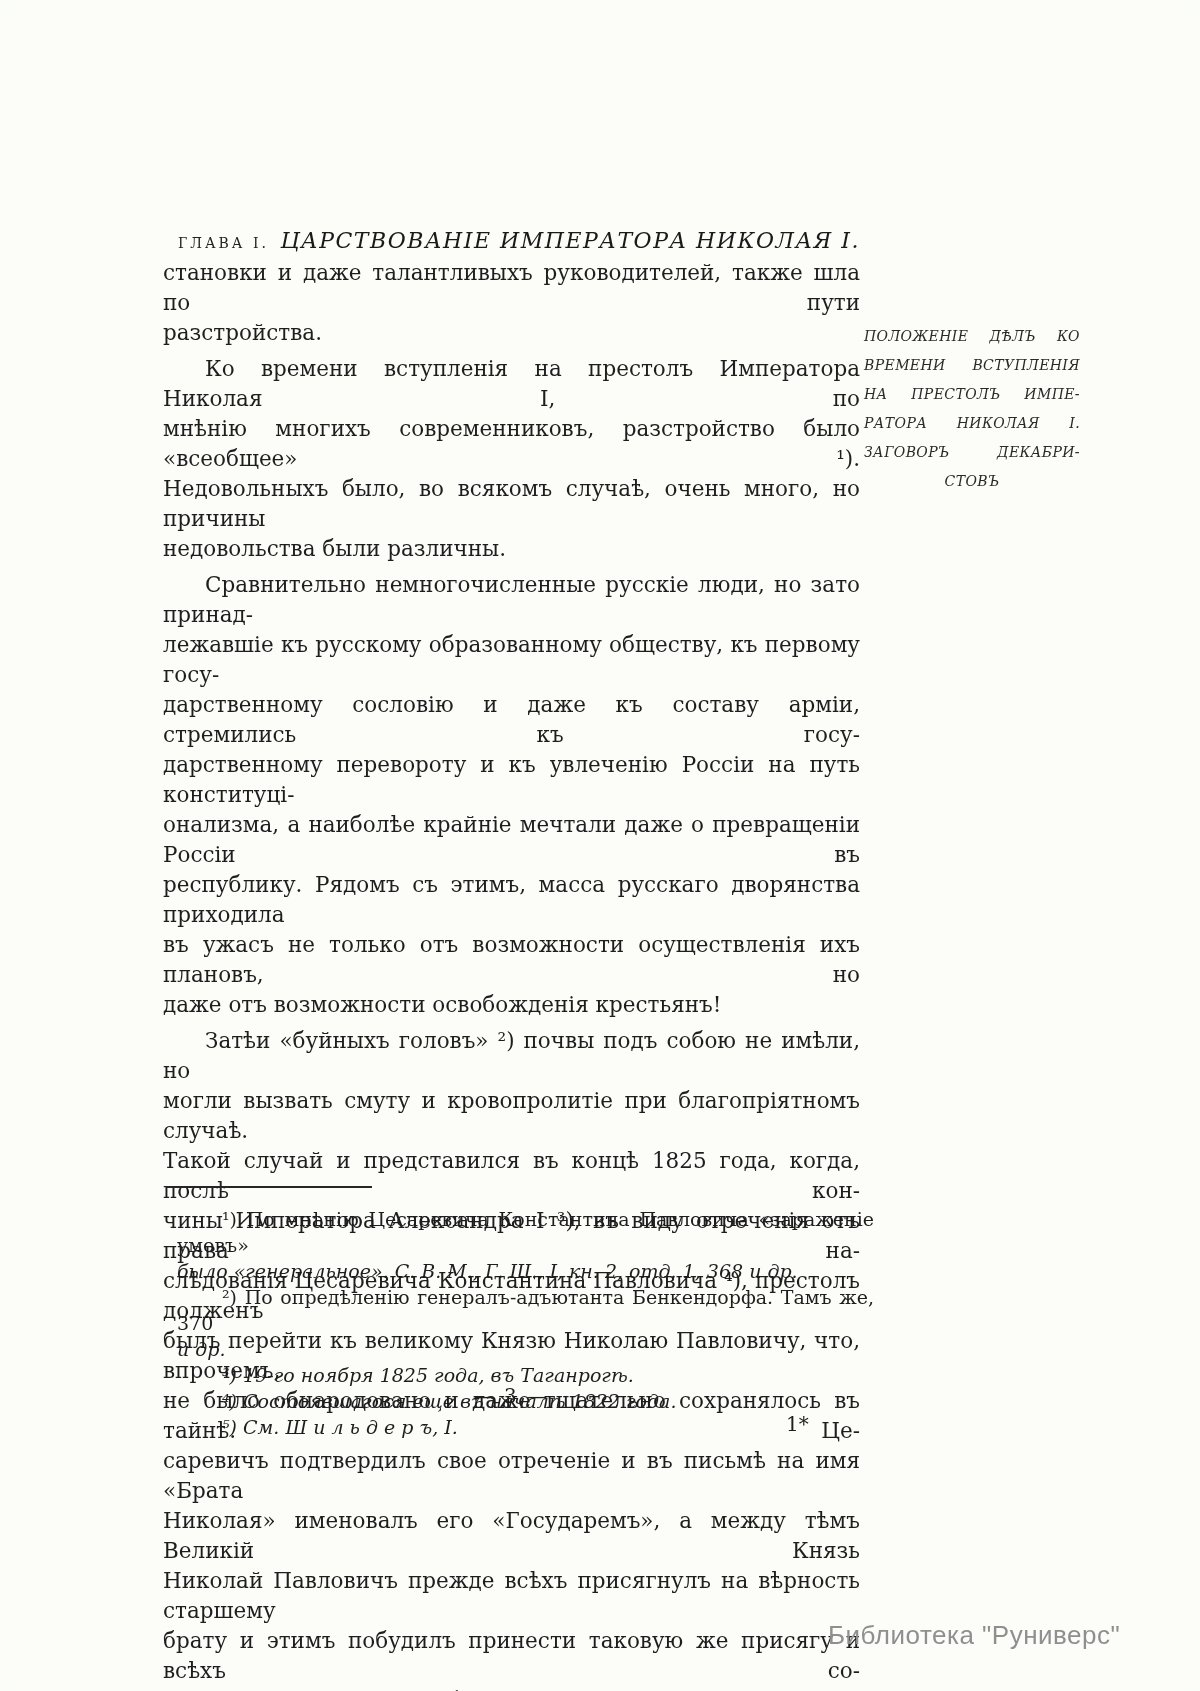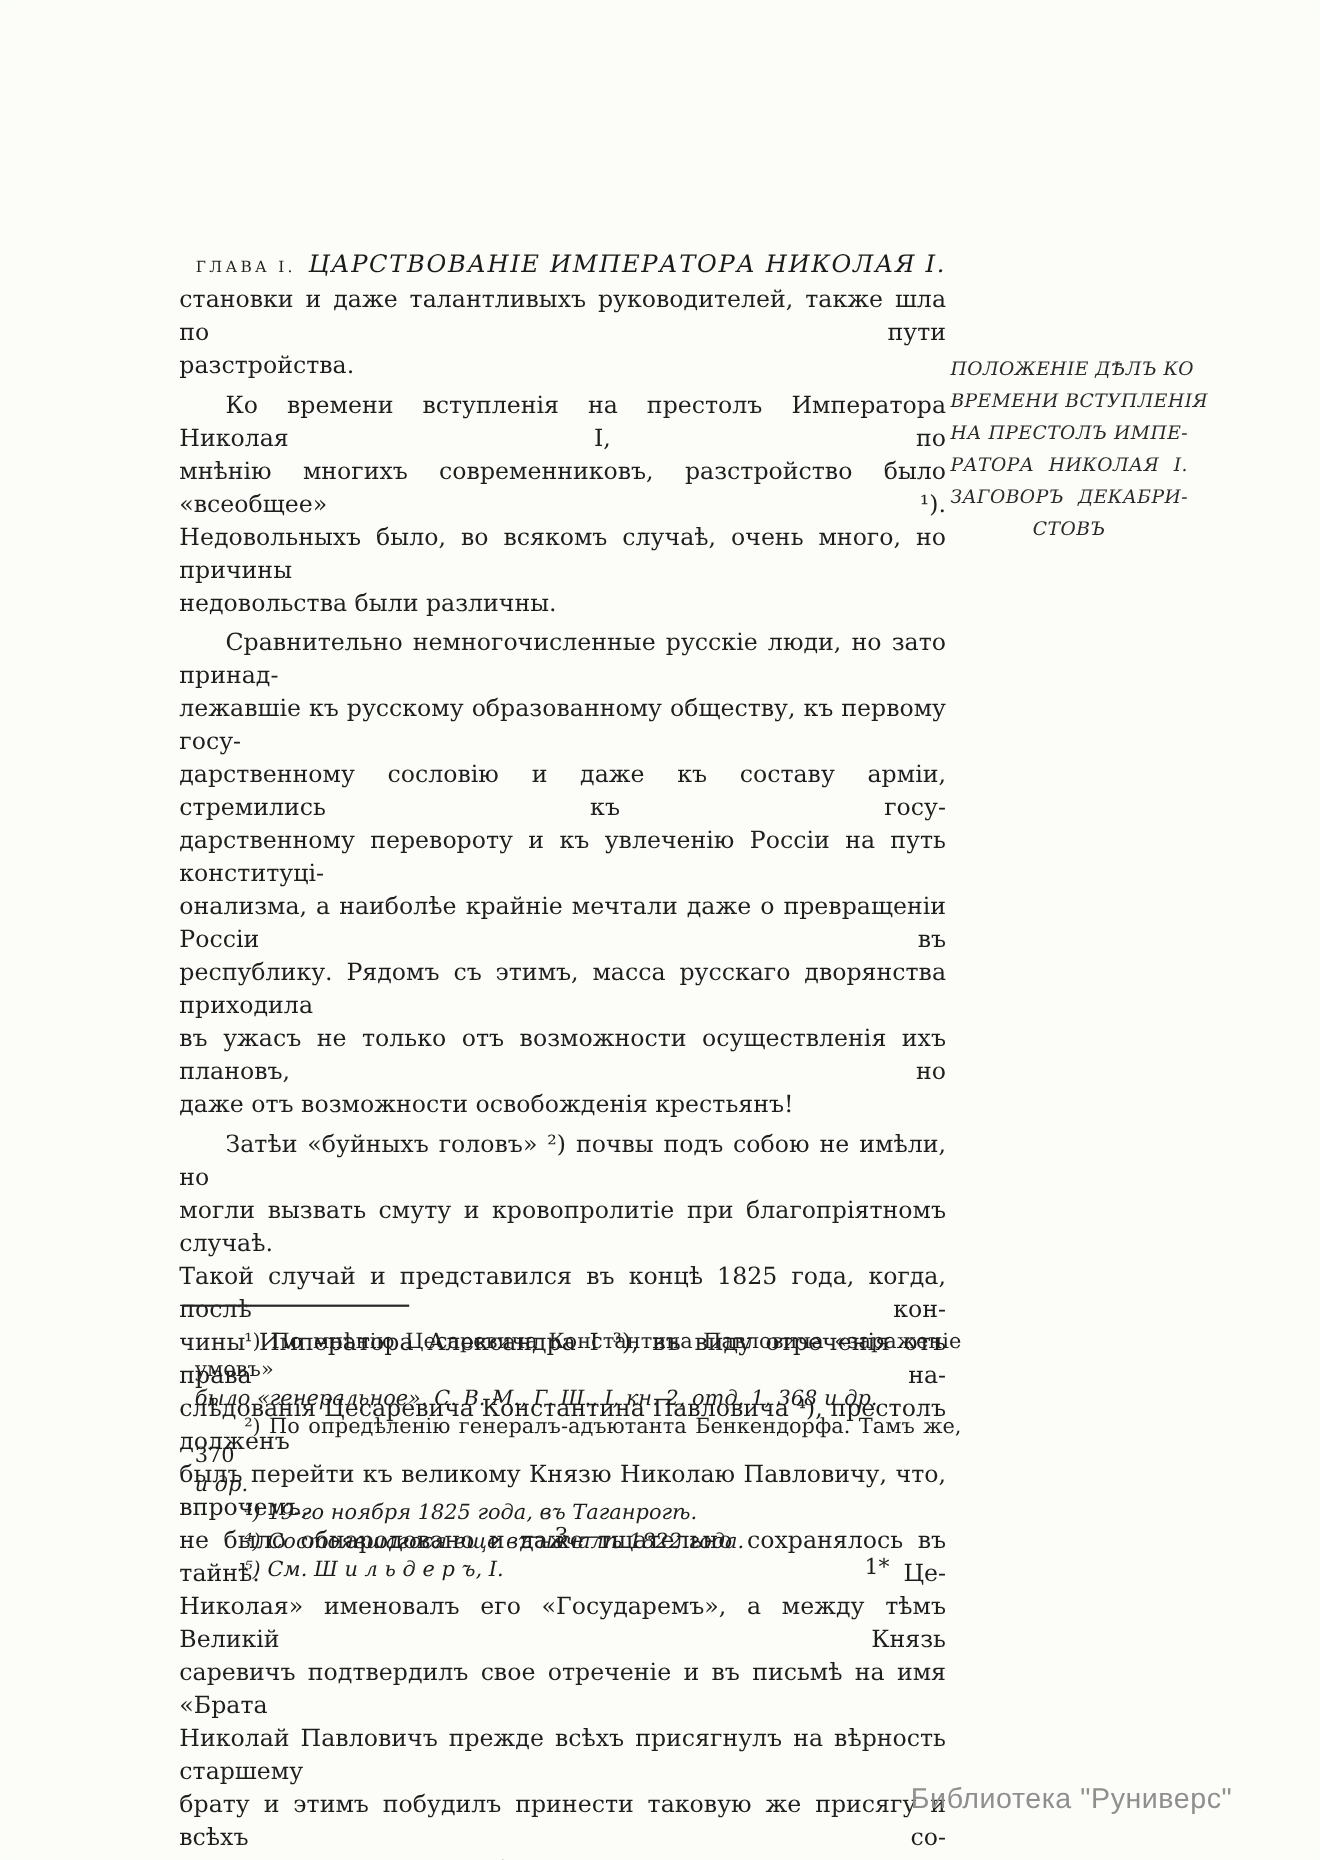--- a/index.html
+++ b/index.html
@@ -34,21 +34,21 @@
   .body-line {
     text-align: justify;
     text-align-last: justify;
     text-justify: inter-word;
   }
   .body-line.last { text-align-last: left; }
   .body-line.indent { text-indent: 42px; }
   .body-line.para { margin-top: 6px; }
   .margin-note {
     position: absolute; left: 864px; top: 322px; width: 216px;
-    font-size: 17px; line-height: 29px;
+    font-size: 14px; line-height: 29px;
     font-style: italic; letter-spacing: 0.4px; color: #2a2a2a;
   }
   .margin-line { text-align: justify; text-align-last: justify; white-space: nowrap; }
   .margin-line.center { text-align: right; text-align-last: center; }
   .footnote-rule {
     position: absolute; left: 166px; top: 1186px;
     width: 206px; height: 2px; background: #262626;
   }
   .footnotes {
     position: absolute; left: 177px; top: 1206px; width: 697px;
@@ -100,22 +100,22 @@
       <div class="body-line">республику. Рядомъ съ этимъ, масса русскаго дворянства приходила</div>
       <div class="body-line">въ ужасъ не только отъ возможности осуществленія ихъ плановъ, но</div>
       <div class="body-line last">даже отъ возможности освобожденія крестьянъ!</div>
       <div class="body-line indent para">Затѣи «буйныхъ головъ» ²) почвы подъ собою не имѣли, но</div>
       <div class="body-line">могли вызвать смуту и кровопролитіе при благопріятномъ случаѣ.</div>
       <div class="body-line">Такой случай и представился въ концѣ 1825 года, когда, послѣ кон-</div>
       <div class="body-line">чины Императора Александра I ³), въ виду отреченія отъ права на-</div>
       <div class="body-line">слѣдованія Цесаревича Константина Павловича ⁴), престолъ долженъ</div>
       <div class="body-line">былъ перейти къ великому Князю Николаю Павловичу, что, впрочемъ,</div>
       <div class="body-line">не было обнародовано и даже тщательно сохранялось въ тайнѣ. Це-</div>
+      <div class="body-line">саревичъ подтвердилъ свое отреченіе и въ письмѣ на имя «Брата</div>
       <div class="body-line">Николая» именовалъ его «Государемъ», а между тѣмъ Великій Князь</div>
-      <div class="body-line">саревичъ подтвердилъ свое отреченіе и въ письмѣ на имя «Брата</div>
       <div class="body-line">Николай Павловичъ прежде всѣхъ присягнулъ на вѣрность старшему</div>
       <div class="body-line">брату и этимъ побудилъ принести таковую же присягу и всѣхъ со-</div>
       <div class="body-line last">мнѣвавшихся въ цѣлесообразности ея принесенія…</div>
     </div>
 
   <div class="margin-note">
       <div class="margin-line">ПОЛОЖЕНІЕ ДѢЛЪ КО</div>
       <div class="margin-line">ВРЕМЕНИ ВСТУПЛЕНІЯ</div>
       <div class="margin-line">НА ПРЕСТОЛЪ ИМПЕ-</div>
       <div class="margin-line">РАТОРА НИКОЛАЯ I.</div>

